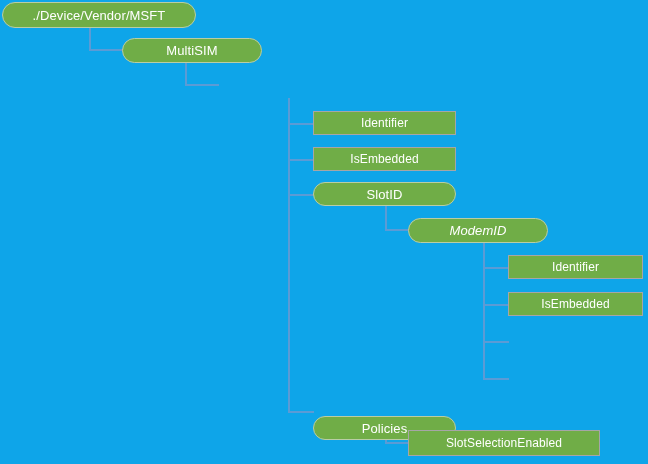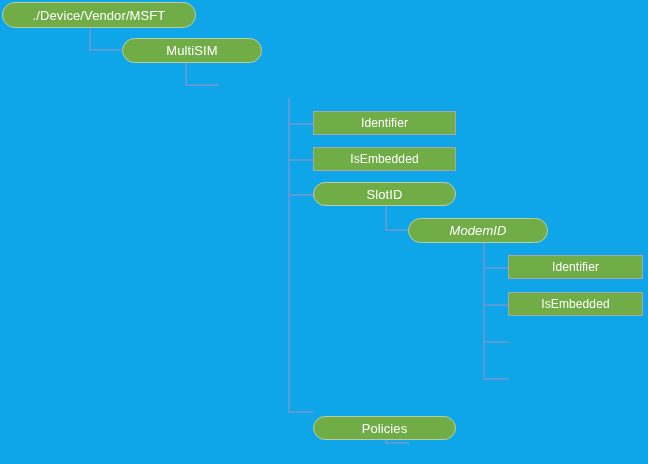--- a/index.html
+++ b/index.html
@@ -76,13 +76,14 @@
     <div class="conn h" style="left: 385px; top: 442px; width: 24px;"></div>
     <div class="node round" style="left: 2px; top: 2px; width: 194px; height: 26px; font-size: 13px;">./Device/Vendor/MSFT</div>
     <div class="node round" style="left: 122px; top: 38px; width: 140px; height: 25px; font-size: 13px;">MultiSIM</div>
     <div class="node rect" style="left: 313px; top: 111px; width: 143px; height: 24px; font-size: 12px;">Identifier</div>
     <div class="node rect" style="left: 313px; top: 147px; width: 143px; height: 24px; font-size: 12px;">IsEmbedded</div>
     <div class="node round" style="left: 313px; top: 182px; width: 143px; height: 24px; font-size: 13px;">SlotID</div>
     <div class="node round italic" style="left: 408px; top: 218px; width: 140px; height: 25px; font-size: 13px;">ModemID</div>
     <div class="node rect" style="left: 508px; top: 255px; width: 135px; height: 24px; font-size: 12px;">Identifier</div>
     <div class="node rect" style="left: 508px; top: 292px; width: 135px; height: 24px; font-size: 12px;">IsEmbedded</div>
     <div class="node round" style="left: 313px; top: 399px; width: 143px; height: 24px; font-size: 13px; margin-top: 17px;">Policies</div>
+    <div class="node rect" style="left: 408px; top: 430px; width: 192px; height: 26px; font-size: 12px;">SlotSelectionEnabled</div>
   </div>
 
 </body></html>

